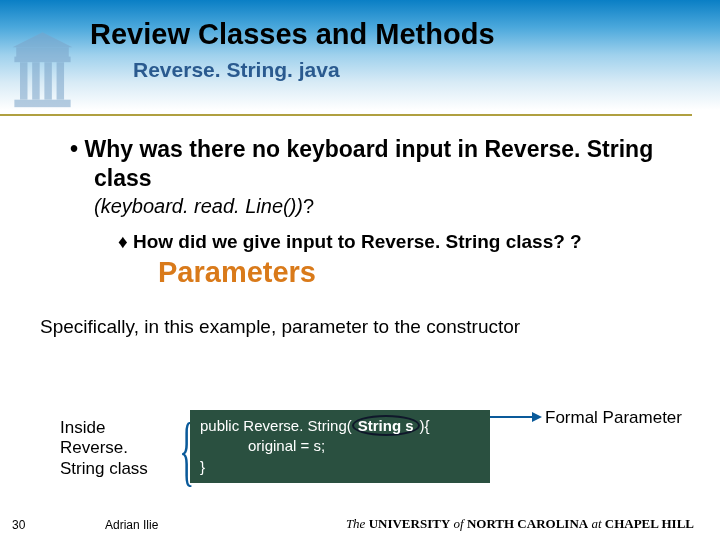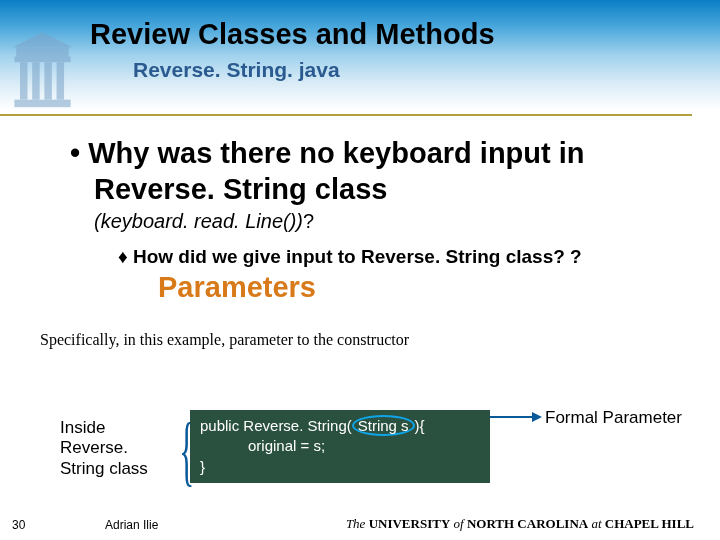--- a/index.html
+++ b/index.html
@@ -50,21 +50,21 @@
     height: 2px;
     background: #b0a040;
   }
   .content {
     position: absolute;
     top: 135px;
     left: 60px;
     right: 30px;
   }
   .bullet-main {
-    font-size: 29px;
+    font-size: 23px;
     font-weight: bold;
     color: #000;
     line-height: 1.25;
     padding-left: 34px;
     text-indent: -24px;
   }
   .bullet-main::before { content: "• "; }
   .sub-italic {
     font-size: 20px;
     font-style: italic;
@@ -81,24 +81,23 @@
     line-height: 1.3;
   }
   .params-word {
     font-size: 29px;
     font-weight: bold;
     color: #d97a1a;
     font-style: normal;
     margin-left: 22px;
   }
   .specifically {
-    font-size: 16px;
+    font-size: 19px;
     margin-top: 24px;
     margin-left: -20px;
-    font-family: Liberation Serif, serif;
   }
   .code-area {
     position: absolute;
     top: 410px;
     left: 0;
     width: 720px;
   }
   .inside-label {
     position: absolute;
     left: 60px;
@@ -123,23 +122,24 @@
     top: 0;
     width: 300px;
     background: #2a5040;
     color: white;
     font-size: 15px;
     padding: 6px 10px;
     line-height: 1.35;
   }
   .code-box .indent { padding-left: 48px; }
   .highlight-oval {
-    border: 2px solid #0ea5e9;
+    border: 2px solid #0f172a;
     border-radius: 50%;
     padding: 0 4px;
+    font-weight: bold;
   }
   .arrow {
     position: absolute;
     left: 490px;
     top: 6px;
     width: 50px;
     height: 2px;
     background: #0a5a9a;
   }
   .arrow::after {

